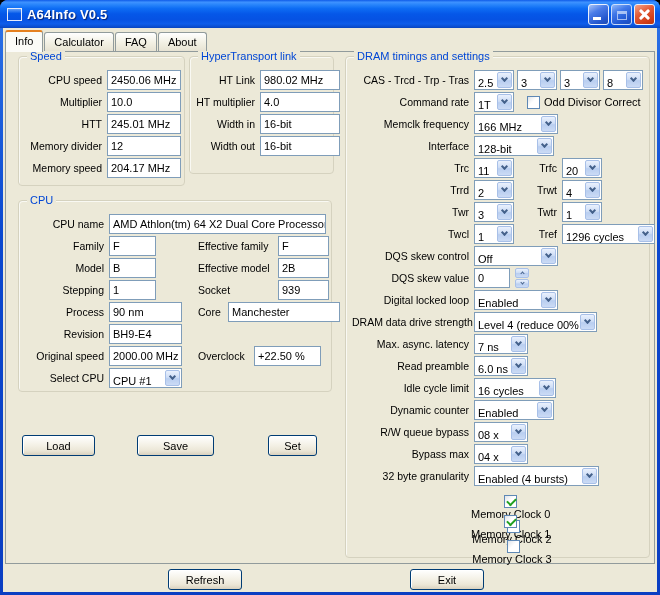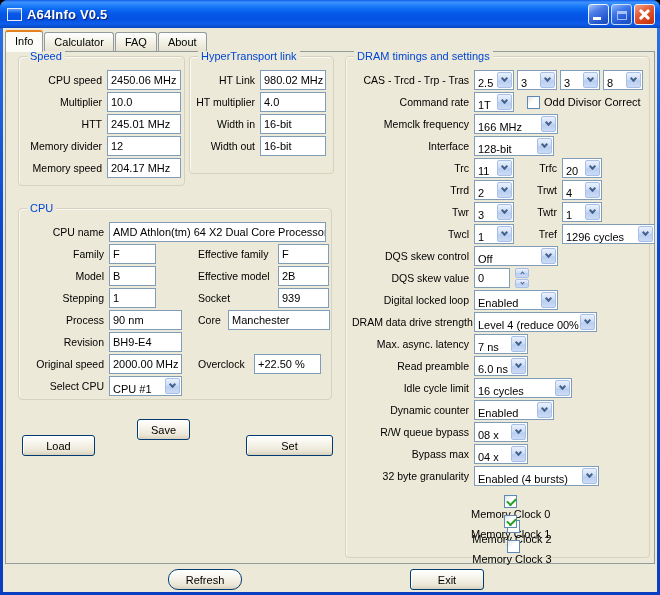--- a/index.html
+++ b/index.html
@@ -25,60 +25,60 @@
   
   .tabs{display:flex;align-items:flex-end;height:23px;padding:2px 0 0 2px;position:relative;z-index:3;}
   .tab{height:19px;padding:3px 9px 2px;margin-right:1px;font-size:11px;border:1px solid #919B9C;border-bottom:none;border-radius:3px 3px 0 0;background:linear-gradient(180deg,#FFFFFF 0%,#F2F0E3 55%,#E7E3D3 100%);cursor:default;white-space:nowrap;}
   .tab.active{height:22px;padding-top:3px;background:#FBFBF7;border-top:2px solid #E5801F;margin-bottom:-1px;position:relative;z-index:5;}
   .tabpage{position:relative;margin:0 2px;height:513px;border:1px solid #919B9C;background:#ECE9D8;}
   
   .grp{position:absolute;border:1px solid #D5D2BF;border-radius:4px;box-shadow:inset 1px 1px 0 rgba(255,255,255,.7);}
   .gt{position:absolute;top:-8px;left:8px;padding:0 3px;background:#ECE9D8;color:#0046D5;font-size:11px;line-height:14px;white-space:nowrap;}
   .grp-speed{left:12px;top:4px;width:167px;height:130px;}
   .grp-ht{left:183px;top:4px;width:145px;height:118px;}
-  .grp-cpu{left:12px;top:156px;width:314px;height:192px;}
+  .grp-cpu{left:12px;top:148px;width:314px;height:192px;}
   .grp-dram{left:339px;top:4px;width:305px;height:502px;}
   
   .row{display:flex;align-items:center;height:20px;margin-bottom:2px;padding-left:6px;}
   .pad-top{padding-top:13px;}
   .lb{font-size:10.5px;text-align:right;padding-right:5px;white-space:nowrap;flex-shrink:0;color:#000;}
   .lbl-left{text-align:left;padding-right:0;}
   .w88{width:82px;} .w62{width:64px;} .w84{width:84px;}
   .lw80{width:80px;margin-left:42px;} .lwcore{width:30px;margin-left:16px;} .lwoc{width:56px;margin-left:16px;}
   .fld{height:20px;border:1px solid #7F9DB9;background:#fff;font-size:11px;padding:0 3px;display:flex;align-items:center;white-space:nowrap;overflow:hidden;flex-shrink:0;}
-  .f36{width:36px;} .f47{width:47px;} .f51{width:51px;} .f67{width:67px;} .f70{width:66px;} .f73{width:73px;} .f74{width:74px;} .f101{width:102px;}
+  .f36{width:36px;} .f47{width:47px;} .f51{width:51px;} .f67{width:67px;} .f70{width:80px;} .f73{width:73px;} .f74{width:74px;} .f101{width:112px;}
   .fgrow{flex:1;margin-right:5px;}
   
   .combo{display:flex;align-items:flex-end;height:20px;border:1px solid #7F9DB9;background:#fff;flex-shrink:0;}
   .cv{flex:1;font-size:11px;padding:0 1px 0 3px;white-space:nowrap;overflow:hidden;}
   .ca{align-self:stretch;width:15px;margin:1px;border:1px solid #A8C0E8;border-radius:2px;background:linear-gradient(180deg,#EAF1FD 0%,#CFDEF6 45%,#B9CEF0 55%,#CBDBF5 100%);display:flex;align-items:center;justify-content:center;flex-shrink:0;}
   .chev{width:5px;height:5px;border-right:2px solid #44618B;border-bottom:2px solid #44618B;transform:rotate(45deg);margin-top:-3px;}
-  .c40{width:40px;margin-right:3px;} .c54{width:54px;} .c73{width:73px;} .c80{width:80px;} .c82{width:98px;} .c84{width:84px;} .c93{width:93px;} .c123{width:123px;} .c125{width:125px;}
+  .c40{width:40px;margin-right:3px;} .c54{width:54px;} .c73{width:73px;} .c80{width:80px;} .c82{width:82px;} .c84{width:84px;} .c93{width:93px;} .c123{width:123px;} .c125{width:125px;}
   
   .plb{width:45px;text-align:right;padding-right:5px;font-size:10.5px;white-space:nowrap;flex-shrink:0;}
   
   .spin{display:flex;flex-direction:column;width:14px;height:20px;margin-left:5px;gap:1px;flex-shrink:0;}
   .sb{flex:1;border:1px solid #A8C0E8;border-radius:2px;background:linear-gradient(180deg,#EAF1FD 0%,#CFDEF6 45%,#B9CEF0 55%,#CBDBF5 100%);display:flex;align-items:center;justify-content:center;}
   .chs{width:3px;height:3px;border-right:1.5px solid #44618B;border-bottom:1.5px solid #44618B;}
   .chs.up{transform:rotate(-135deg);margin-top:2px;}
   .chs.dn{transform:rotate(45deg);margin-top:-2px;}
   
   .cb{width:13px;height:13px;border:1px solid #5E88B5;background:linear-gradient(135deg,#DFE3E8 0%,#FFFFFF 45%);position:relative;flex-shrink:0;}
   .cb.checked::after{content:"";position:absolute;left:2px;top:2px;width:7px;height:4px;border-left:2px solid #21A121;border-bottom:2px solid #21A121;transform:rotate(-45deg);}
   .cblabel{font-size:11px;margin-left:4px;white-space:nowrap;}
   .cbrow{display:flex;align-items:center;height:15px;margin:5px 0 0 25px;flex-direction:column;}
   .cbrow .first{width:82px;}
   .cbrow .cb2{margin-left:6px;}
   .odc{margin-left:10px;}
   
   .xpbtn{position:absolute;height:21px;border:1px solid #003C74;border-radius:3px;background:linear-gradient(180deg,#FFFFFF 0%,#F4F1E6 48%,#EBE6D6 78%,#D9D1BE 100%);font-size:11px;font-family:"Liberation Sans",sans-serif;display:flex;align-items:center;justify-content:center;box-shadow:inset 1px 1px 0 #fff;cursor:default;padding:0;}
   .btn-load{left:16px;top:383px;width:73px;}
-  .btn-save{left:131px;top:367px;width:53px;}
-  .btn-set{left:240px;top:383px;width:87px;}
-  .btn-refresh{left:165px;top:541px;width:74px;border-radius:10px;}
+  .btn-save{left:131px;top:383px;width:77px;}
+  .btn-set{left:262px;top:383px;width:49px;}
+  .btn-refresh{left:165px;top:541px;width:74px;}
   .btn-exit{left:407px;top:541px;width:74px;}
 </style>
 </head>
 <body>
 
 <div class="window">
   <div class="titlebar">
     <span class="app-icon"></span>
     <span class="title">A64Info V0.5</span>
     <span class="winbtns">

